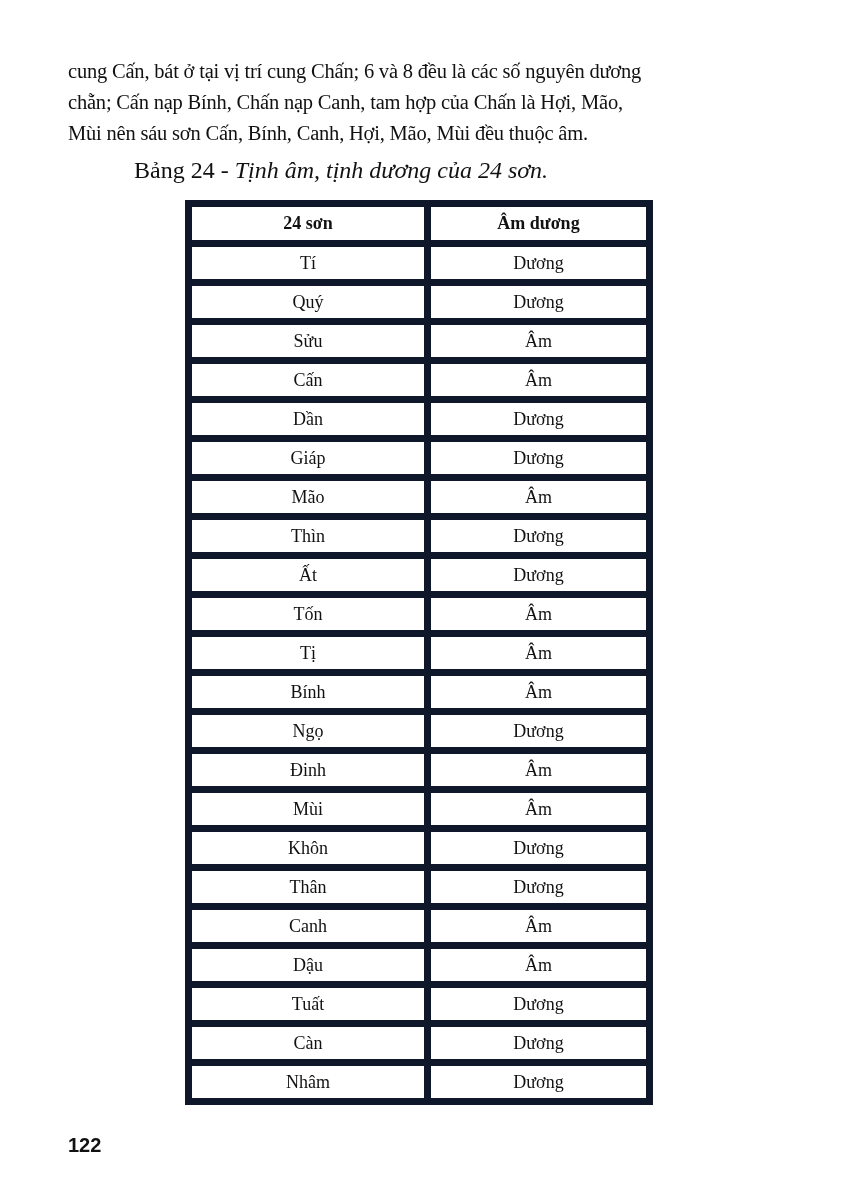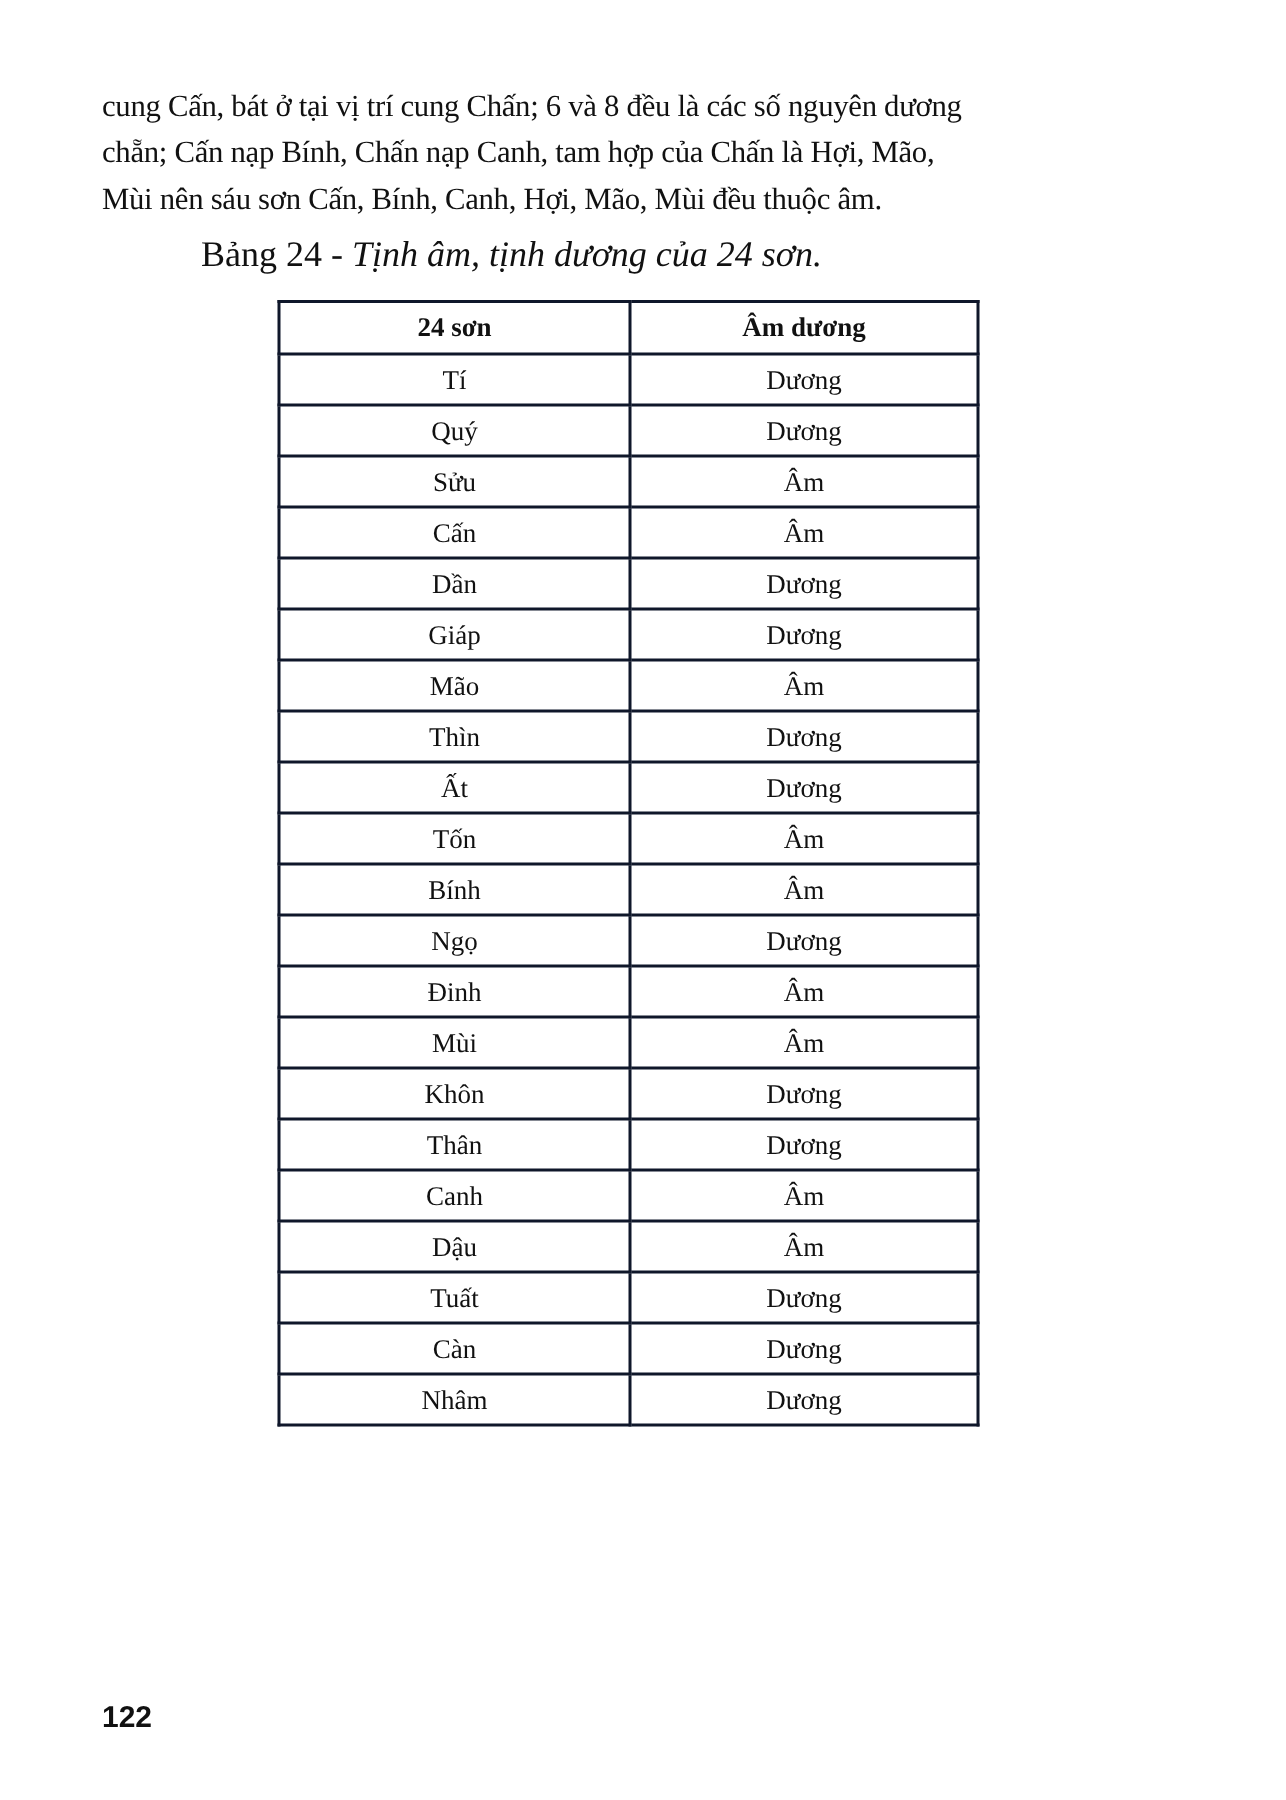--- a/index.html
+++ b/index.html
@@ -2,21 +2,21 @@
 <html><head>
 <meta charset="utf-8">
 <style>
   html, body { margin: 0; padding: 0; background: #ffffff; }
   body { width: 857px; height: 1200px; position: relative; overflow: hidden; font-family: "Liberation Serif", "DejaVu Serif", serif; color: #111; }
   .para { position: absolute; left: 68px; top: 56px; width: 700px; font-size: 20.5px; line-height: 31px; letter-spacing: -0.2px; }
   .para p { margin: 0; }
   .caption { position: absolute; left: 106px; top: 156px; font-size: 24px; line-height: 28px; margin-left: 28px; }
   .caption .it { font-style: italic; }
   table.t { position: absolute; left: 185px; top: 200px; width: 468px; border-collapse: collapse; }
-  table.t th, table.t td { border: 2px solid #0f172a; text-align: center; font-size: 18px; height: 32px; padding: 0; }
+  table.t th, table.t td { border: 7px solid #0f172a; text-align: center; font-size: 18px; height: 32px; padding: 0; }
   table.t th { font-weight: bold; height: 33px; }
   table.t td.c1, table.t th.c1 { width: 232px; }
   .pnum { position: absolute; left: 68px; top: 1134px; font-family: "Liberation Sans", "DejaVu Sans", sans-serif; font-weight: bold; font-size: 20px; }
 </style>
 </head>
 <body>
 
 <div class="para">
   <p>cung Cấn, bát ở tại vị trí cung Chấn; 6 và 8 đều là các số nguyên dương</p>
   <p>chẵn; Cấn nạp Bính, Chấn nạp Canh, tam hợp của Chấn là Hợi, Mão,</p>
@@ -69,20 +69,24 @@
       </tr>
       <tr>
         <td class="c1">Ất</td>
         <td>Dương</td>
       </tr>
       <tr>
         <td class="c1">Tốn</td>
         <td>Âm</td>
       </tr>
       <tr>
+        <td class="c1">Tị</td>
+        <td>Âm</td>
+      </tr>
+      <tr>
         <td class="c1">Bính</td>
         <td>Âm</td>
       </tr>
       <tr>
         <td class="c1">Ngọ</td>
         <td>Dương</td>
       </tr>
       <tr>
         <td class="c1">Đinh</td>
         <td>Âm</td>

